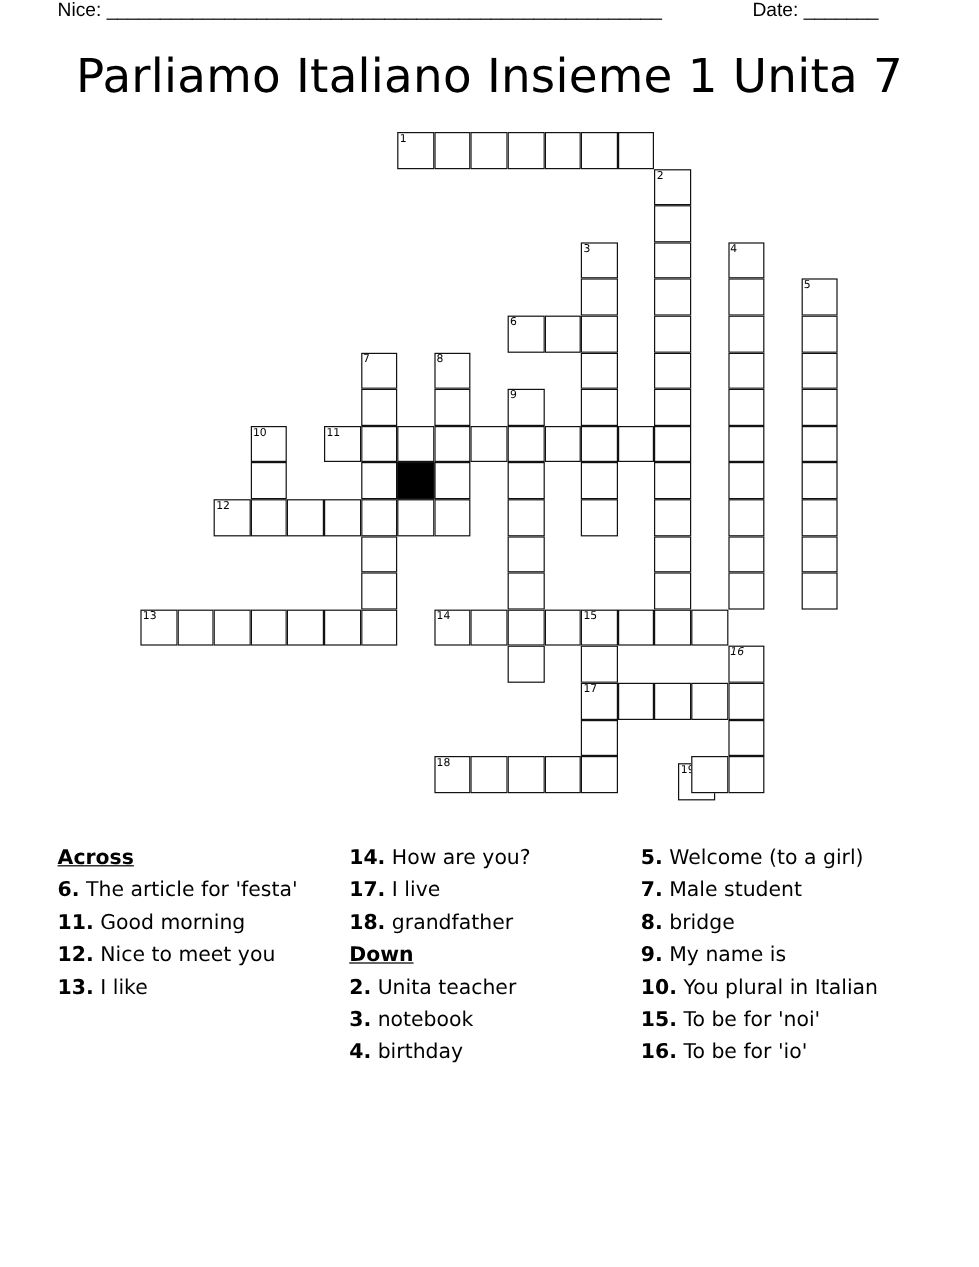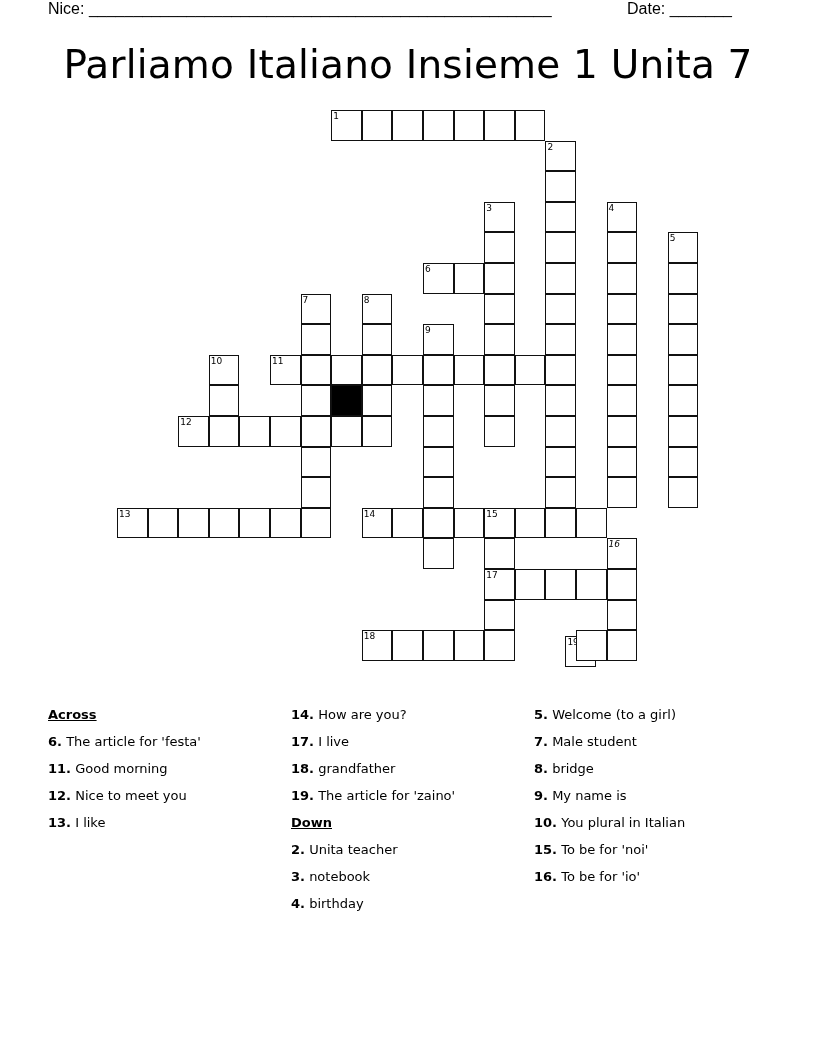--- a/index.html
+++ b/index.html
@@ -5,21 +5,21 @@
   html, body { margin: 0; padding: 0; background: #ffffff; }
   body { width: 816px; height: 1056px; position: relative; overflow: hidden; font-family: "DejaVu Sans", sans-serif; color: #000; }
   .header-line { position: absolute; top: 0; font-family: "Liberation Sans", sans-serif; font-size: 16px; line-height: 18px; white-space: nowrap; }
   #name-line { left: 48px; }
   #date-line { left: 627px; }
   #title { position: absolute; top: 40px; left: 0; width: 816px; text-align: center; font-size: 39px; line-height: 50px; letter-spacing: 0.2px; }
   #grid { position: absolute; left: 0; top: 0; width: 816px; height: 680px; }
   .cell { position: absolute; width: 30.6px; height: 30.6px; box-sizing: border-box; border: 1.6px solid #111; background: #fff; }
   .cell.black { background: #000; }
   .cell .num { position: absolute; left: 1px; top: 0px; font-size: 9px; line-height: 10px; font-family: "DejaVu Sans", sans-serif; }
-  .clue-col { position: absolute; top: 703px; width: 240px; font-size: 13px; line-height: 24px; }
+  .clue-col { position: absolute; top: 703px; width: 240px; font-size: 17px; line-height: 24px; }
   #col-a { left: 48px; }
   #col-b { left: 291px; }
   #col-c { left: 534px; }
   .clue-heading { font-weight: bold; text-decoration: underline; display: block; margin-bottom: 3px; }
   .clue { display: block; margin-bottom: 3px; }
   .clue b { font-weight: bold; }
 </style>
 </head>
 <body>
 
@@ -186,21 +186,20 @@
   <span class="clue"><b>6.</b> <span>The article for 'festa'</span></span>
   <span class="clue"><b>11.</b> <span>Good morning</span></span>
   <span class="clue"><b>12.</b> <span>Nice to meet you</span></span>
   <span class="clue"><b>13.</b> <span>I like</span></span>
 </div>
 
 <div id="col-b" class="clue-col">
   <span class="clue"><b>14.</b> <span>How are you?</span></span>
   <span class="clue"><b>17.</b> <span>I live</span></span>
   <span class="clue"><b>18.</b> <span>grandfather</span></span>
-  <span class="clue"><b>19.</b> <span>The article for 'zaino'</span></span>
   <span class="clue-heading">Down</span>
   <span class="clue"><b>2.</b> <span>Unita teacher</span></span>
   <span class="clue"><b>3.</b> <span>notebook</span></span>
   <span class="clue"><b>4.</b> <span>birthday</span></span>
 </div>
 
 <div id="col-c" class="clue-col">
   <span class="clue"><b>5.</b> <span>Welcome (to a girl)</span></span>
   <span class="clue"><b>7.</b> <span>Male student</span></span>
   <span class="clue"><b>8.</b> <span>bridge</span></span>

